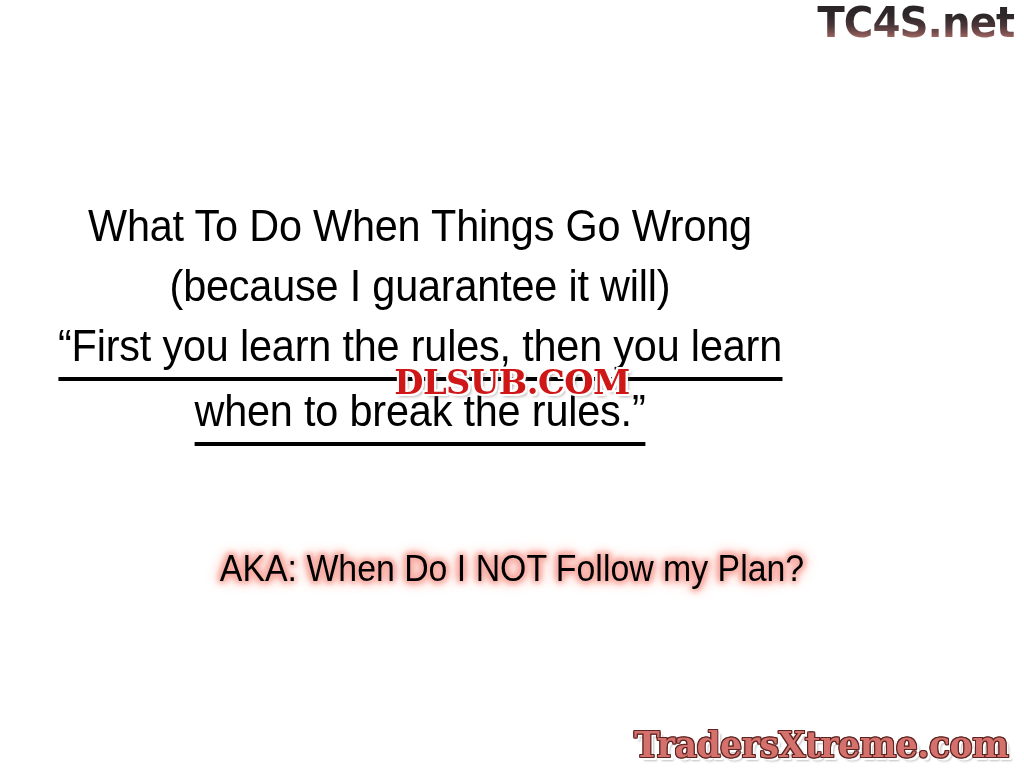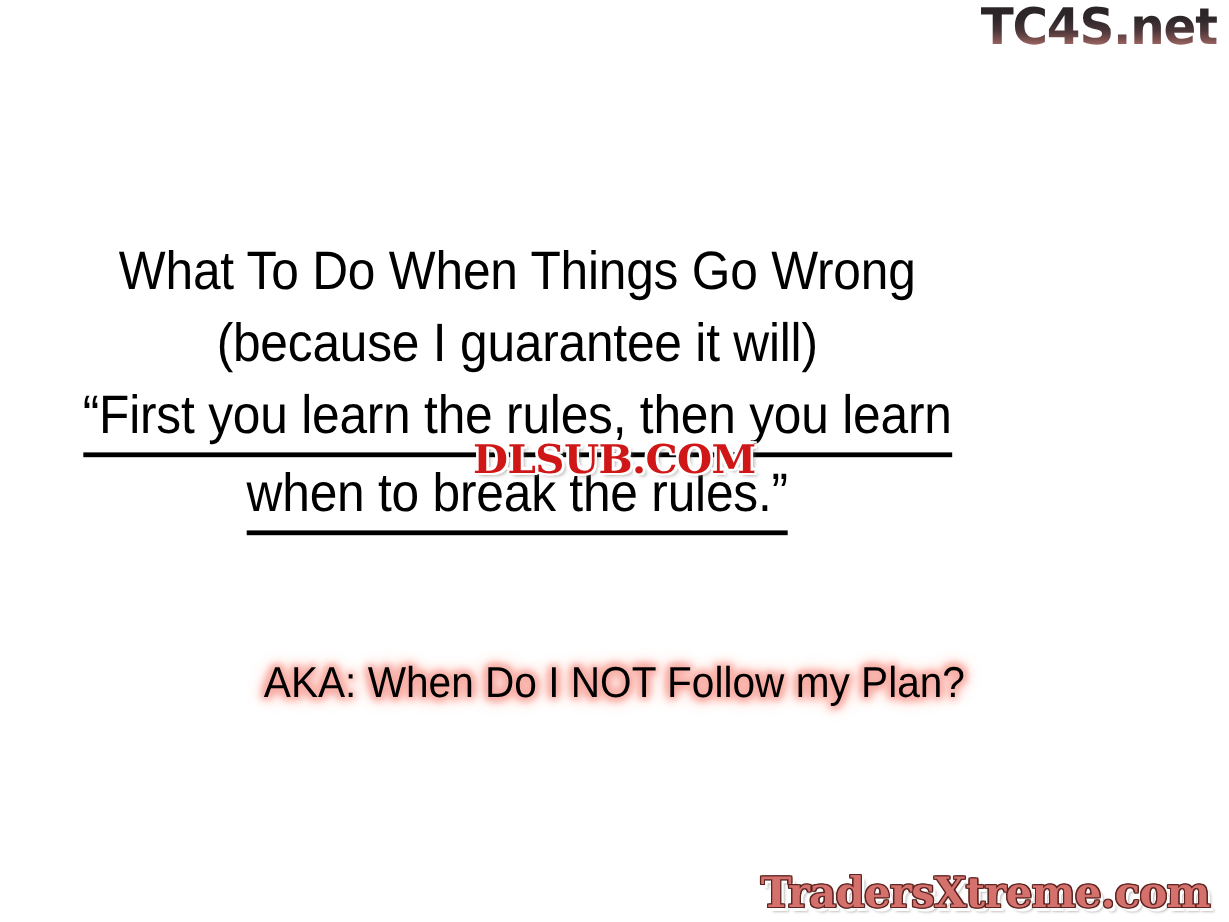--- a/index.html
+++ b/index.html
@@ -34,21 +34,21 @@
     -webkit-text-fill-color: transparent;
     text-shadow: none;
     transform: scaleX(0.96);
     transform-origin: right top;
     white-space: nowrap;
   }
 
   
   #content {
     position: absolute;
-    left: 15px;
+    left: 4px;
     top: 196px;
     width: 832px;
     text-align: center;
   }
 
   .slide-line {
     color: #000000;
     font-family: "Liberation Sans", sans-serif;
     font-size: 45px;
     line-height: 60px;

